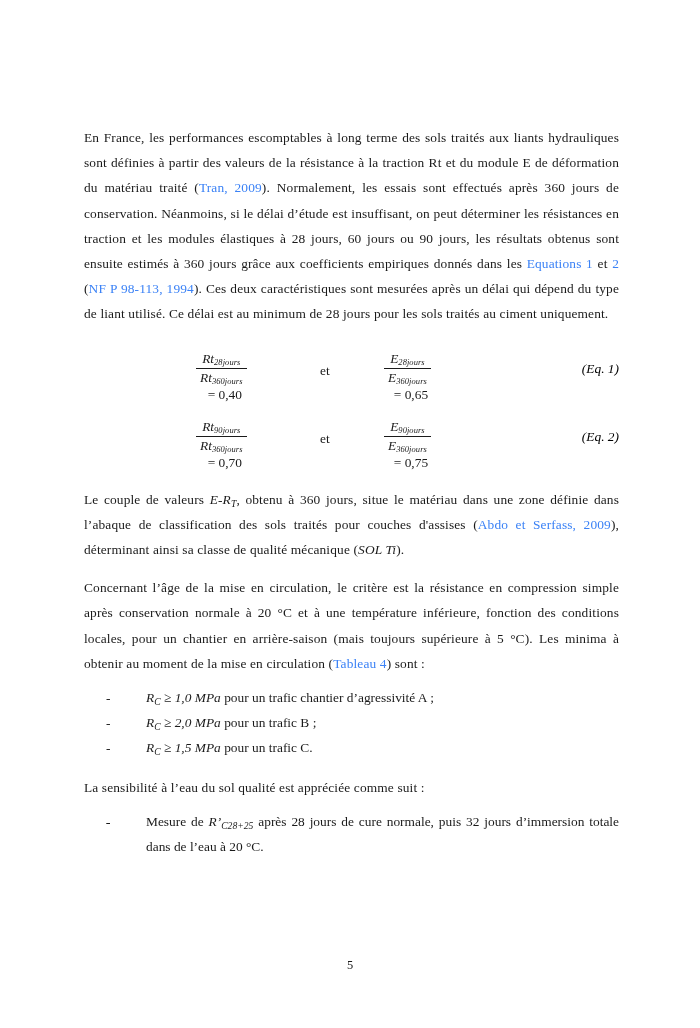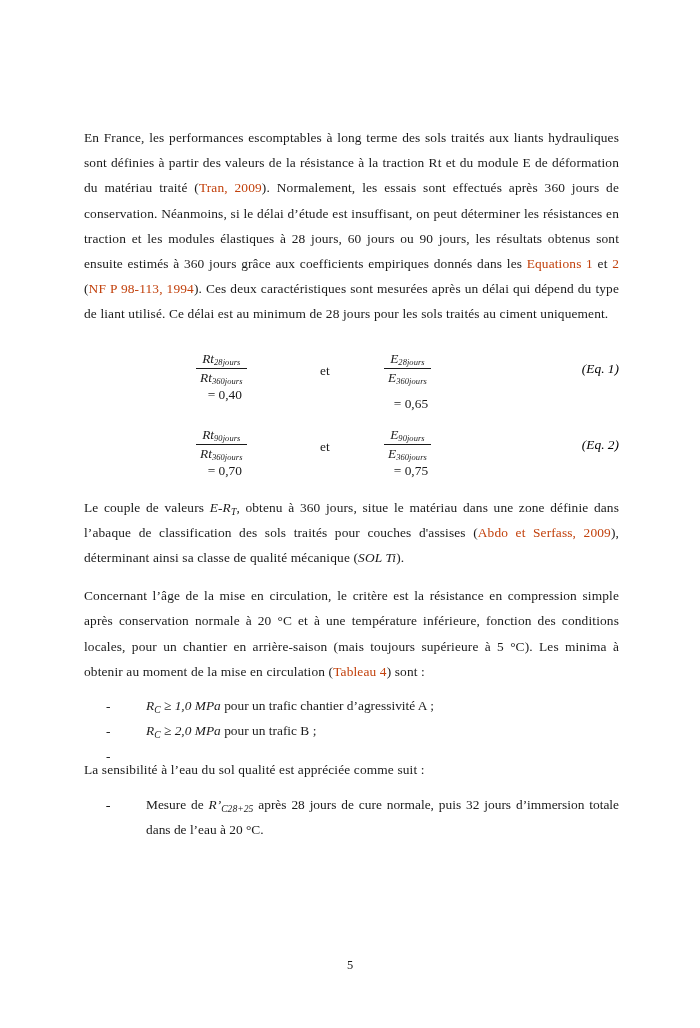--- a/index.html
+++ b/index.html
@@ -25,21 +25,21 @@
   }
   p.para {
     margin: 0 0 9px 0;
     font-size: 13.4px;
     line-height: 25.2px;
     text-align: justify;
     text-justify: inter-word;
     letter-spacing: 0.01em;
   }
   .lnk {
-    color: #c2410c;
+    color: #3b82f6;
   }
   .it { font-style: italic; }
   sub {
     font-size: 0.72em;
     line-height: 0;
     vertical-align: -0.28em;
   }
   
   .eqrow {
     position: relative;
@@ -135,31 +135,31 @@
 
   <div class="eqrow first">
     <div class="eqblock" style="left:112px; top:2px;">
       <span class="frac">
         <span class="num"><span>Rt</span><span class="sb">28jours</span></span>
         <span class="den"><span>Rt</span><span class="sb">360jours</span></span>
       </span>
       <span class="eqval">= 0,40</span>
     </div>
     <span class="eqand">et</span>
-    <div class="eqblock" style="left:300px; top:2px;gap:9px;">
+    <div class="eqblock" style="left:300px; top:2px;">
       <span class="frac">
         <span class="num"><span>E</span><span class="sb">28jours</span></span>
         <span class="den"><span>E</span><span class="sb">360jours</span></span>
       </span>
       <span class="eqval">= 0,65</span>
     </div>
     <span class="eqtag">(Eq. 1)</span>
   </div>
 
-  <div class="eqrow" style="margin-top:20px;">
+  <div class="eqrow" style="margin-top:12px;">
     <div class="eqblock" style="left:112px; top:2px;">
       <span class="frac">
         <span class="num"><span>Rt</span><span class="sb">90jours</span></span>
         <span class="den"><span>Rt</span><span class="sb">360jours</span></span>
       </span>
       <span class="eqval">= 0,70</span>
     </div>
     <span class="eqand">et</span>
     <div class="eqblock" style="left:300px; top:2px;">
       <span class="frac">
@@ -180,20 +180,21 @@
     <li>
         <span class="dash">-</span>
         <span class="cont"><span class="it">R</span><sub class="it">C</sub><span class="it"> ≥ 1,0 MPa</span><span> pour un trafic chantier d’agressivité A ;</span></span>
       </li>
     <li>
         <span class="dash">-</span>
         <span class="cont"><span class="it">R</span><sub class="it">C</sub><span class="it"> ≥ 2,0 MPa</span><span> pour un trafic B ;</span></span>
       </li>
     <li>
         <span class="dash">-</span>
+        <span class="cont"><span class="it">R</span><sub class="it">C</sub><span class="it"> ≥ 1,5 MPa</span><span> pour un trafic C.</span></span>
       </li>
   </ul>
 
   <p class="para" style="margin-top:14px;">La sensibilité à l’eau du sol qualité est appréciée comme suit :</p>
 
   <ul class="dashlist">
     <li>
         <span class="dash">-</span>
       </li>
     <li>

